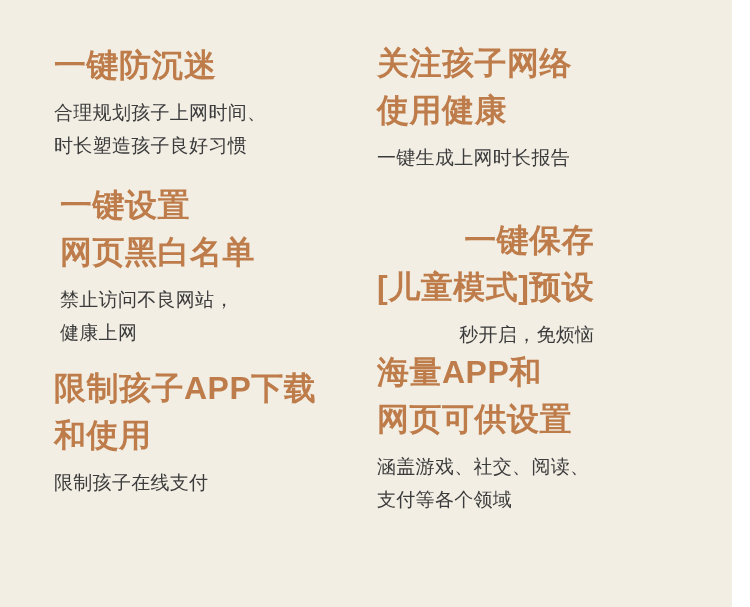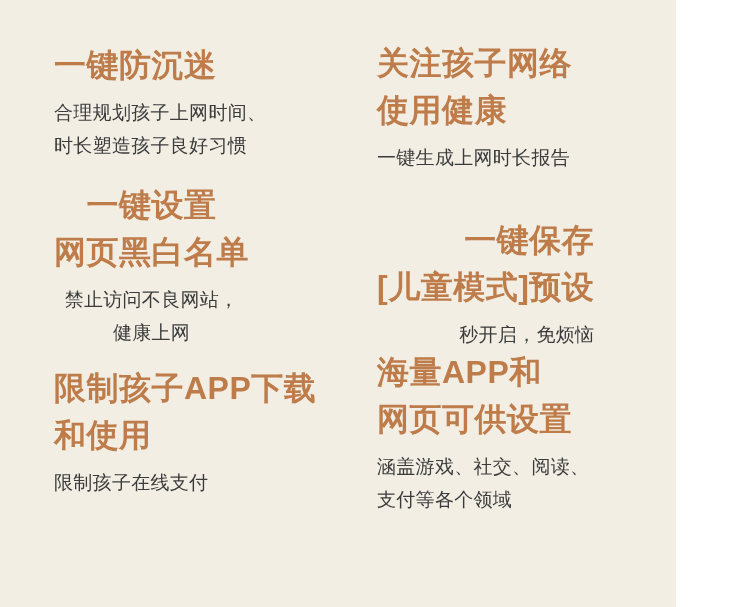--- a/index.html
+++ b/index.html
@@ -1,21 +1,21 @@
 <!DOCTYPE html>
 <html><head>
 <meta charset="utf-8">
 <style>
   html, body {
     margin: 0;
     padding: 0;
   }
   .canvas {
     position: relative;
-    width: 676px;
+    width: 732px;
     height: 607px;
     background: #F2EEE4;
     overflow: hidden;
     font-family: "Liberation Sans", sans-serif;
   }
   .feature {
     position: absolute;
   }
   .feature h2 {
     margin: 0;
@@ -36,21 +36,21 @@
     font-weight: 500;
     color: #3B3B3B;
     letter-spacing: 0.3px;
     white-space: nowrap;
   }
   .feature p span {
     display: block;
   }
   
   .pos-l1 { left: 54px;  top: 42px;  }
-  .pos-l2 { left: 54px;  top: 182px; text-align: center; }
+  .pos-l2 { left: 60px;  top: 182px; }
   .pos-l3 { left: 54px;  top: 365px; }
   .pos-r1 { left: 377px; top: 40px;  }
   .pos-r2 { left: 377px; top: 217px; text-align: right; }
   .pos-r3 { left: 377px; top: 349px; }
 </style>
 </head>
 <body>
 
 <div class="canvas">
 

